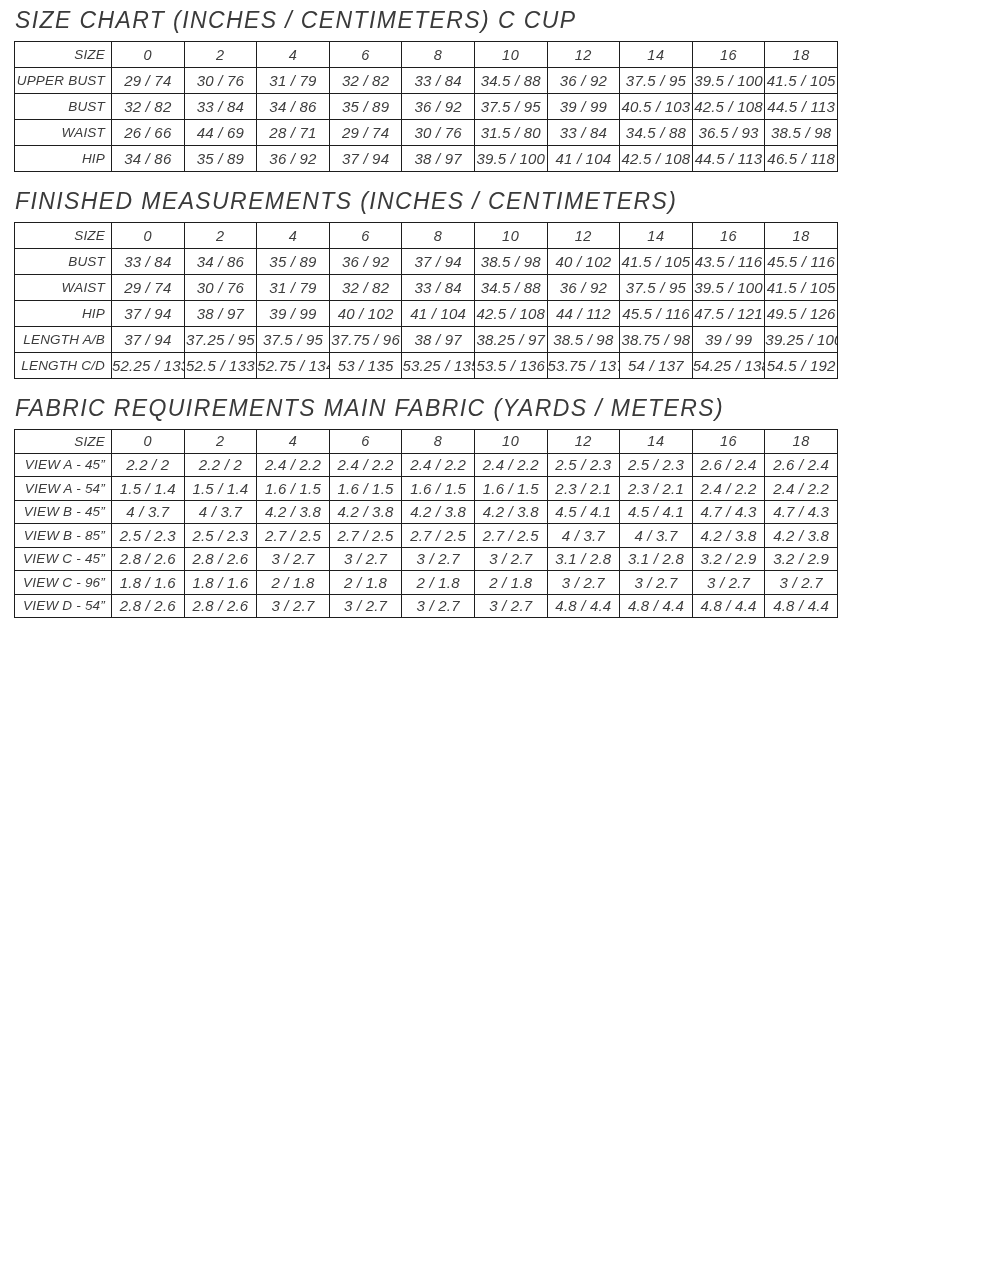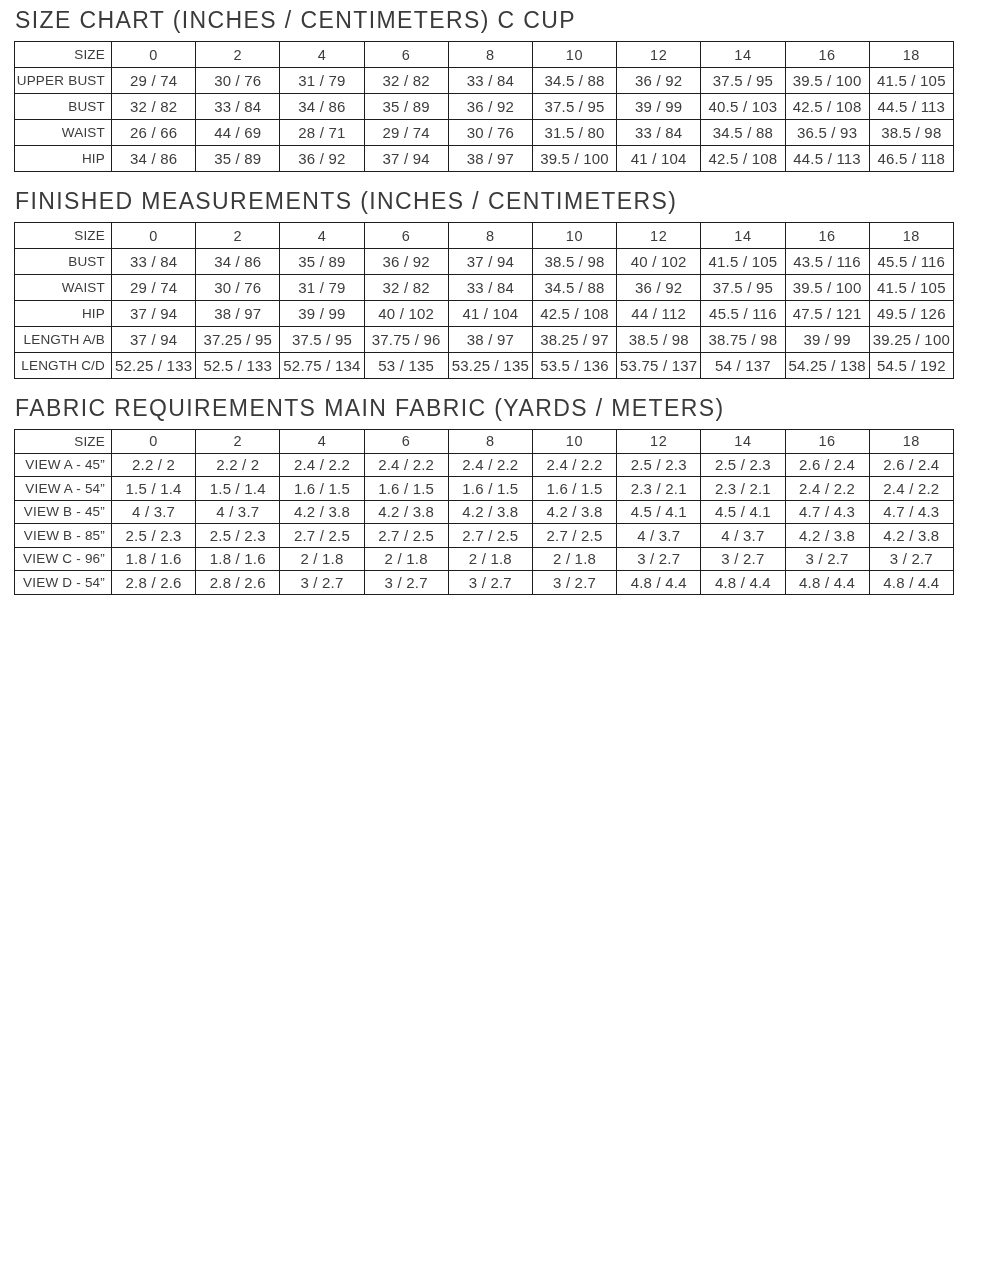--- a/index.html
+++ b/index.html
@@ -12,33 +12,34 @@
     height: 1276px;
     font-family: "Liberation Sans", sans-serif;
     color: #3d3d3d;
     overflow: hidden;
   }
   main {
     padding: 7px 9px 0 14px;
   }
   section {
     margin-bottom: 16px;
+    font-style: italic;
   }
   h2.table-title {
     margin: 0 0 7px 1px;
     font-size: 23px;
     font-weight: 400;
     letter-spacing: 1.4px;
     color: #3a3a3a;
     white-space: nowrap;
   }
   table {
     border-collapse: collapse;
     table-layout: fixed;
-    width: 940px;
+    width: 824px;
   }
   th, td {
     border: 1.5px solid #1e1e1e;
     font-weight: 400;
     padding: 0;
     text-align: center;
     white-space: nowrap;
     overflow: hidden;
   }
   col.label-col { width: 97px; }
@@ -336,20 +337,33 @@
             <td class="cell">2.7 / 2.5</td>
             <td class="cell">2.7 / 2.5</td>
             <td class="cell">2.7 / 2.5</td>
             <td class="cell">2.7 / 2.5</td>
             <td class="cell">4 / 3.7</td>
             <td class="cell">4 / 3.7</td>
             <td class="cell">4.2 / 3.8</td>
             <td class="cell">4.2 / 3.8</td>
           </tr>
           <tr>
+            <td class="row-label">VIEW C - 45”</td>
+            <td class="cell">2.8 / 2.6</td>
+            <td class="cell">2.8 / 2.6</td>
+            <td class="cell">3 / 2.7</td>
+            <td class="cell">3 / 2.7</td>
+            <td class="cell">3 / 2.7</td>
+            <td class="cell">3 / 2.7</td>
+            <td class="cell">3.1 / 2.8</td>
+            <td class="cell">3.1 / 2.8</td>
+            <td class="cell">3.2 / 2.9</td>
+            <td class="cell">3.2 / 2.9</td>
+          </tr>
+          <tr>
             <td class="row-label">VIEW C - 96”</td>
             <td class="cell">1.8 / 1.6</td>
             <td class="cell">1.8 / 1.6</td>
             <td class="cell">2 / 1.8</td>
             <td class="cell">2 / 1.8</td>
             <td class="cell">2 / 1.8</td>
             <td class="cell">2 / 1.8</td>
             <td class="cell">3 / 2.7</td>
             <td class="cell">3 / 2.7</td>
             <td class="cell">3 / 2.7</td>

